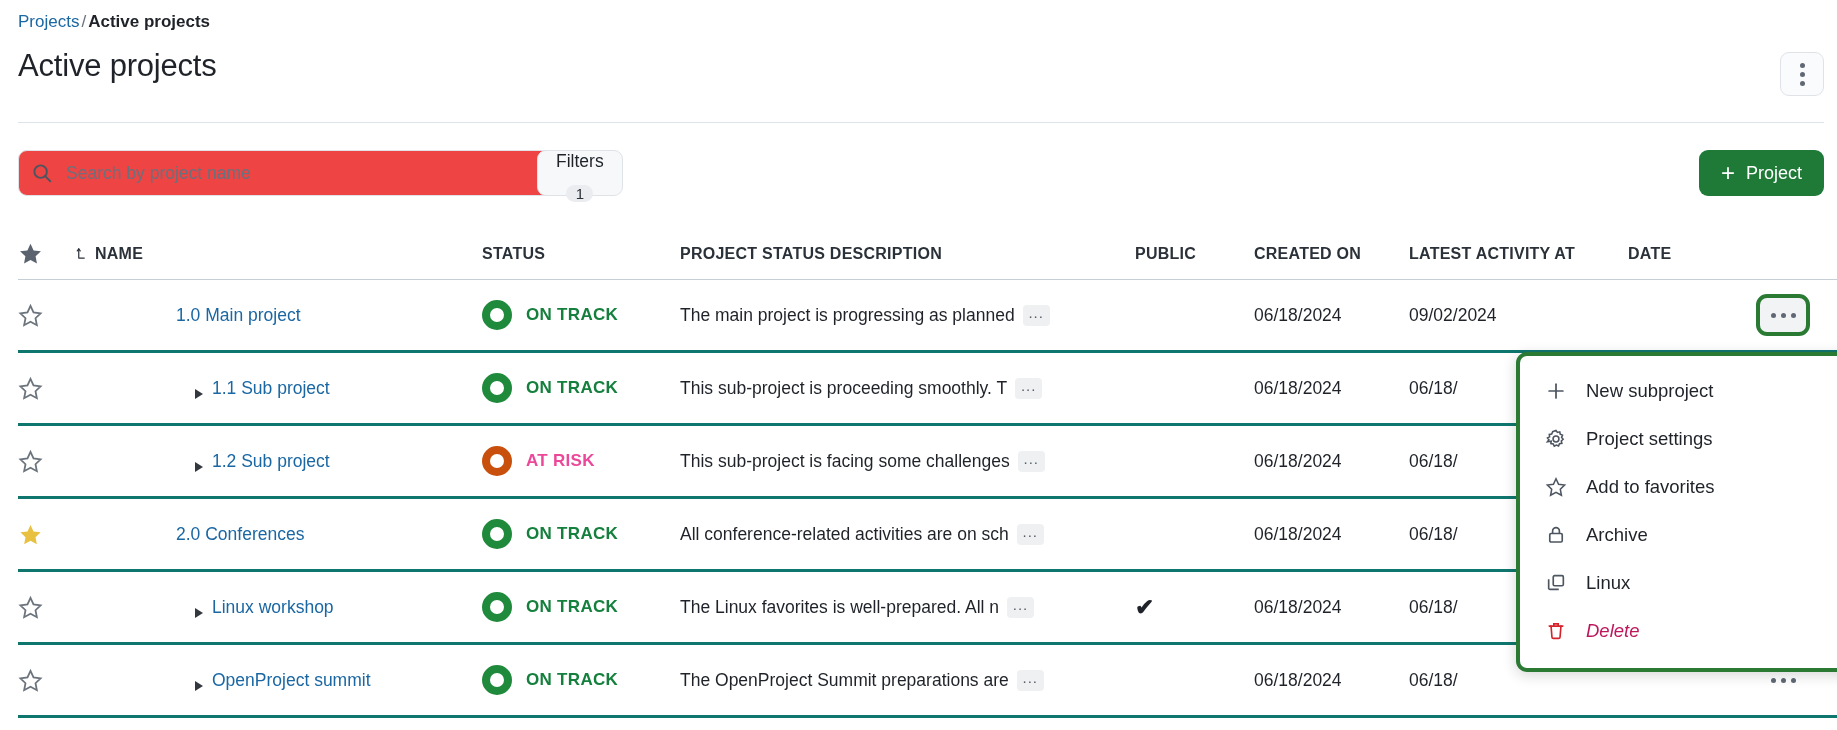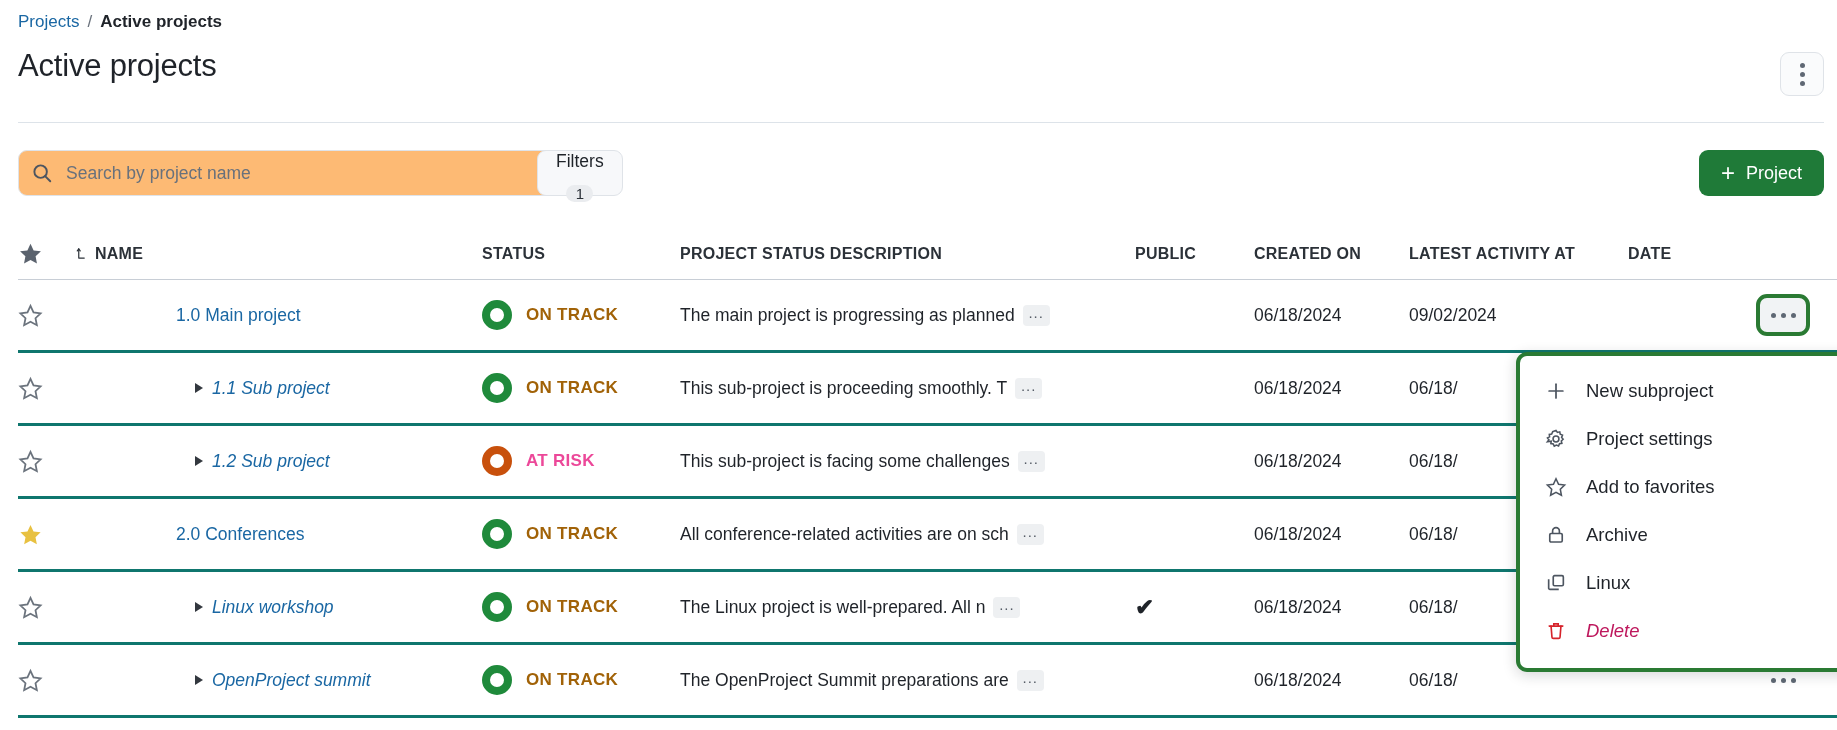--- a/index.html
+++ b/index.html
@@ -8,21 +8,21 @@
     width: 1837px; height: 730px;
     background: #ffffff;
     font-family: "Liberation Sans", sans-serif;
     overflow: hidden;
   }
   .page { position: relative; width: 1837px; height: 730px; background:#fff; }
 
   
   .breadcrumb {
     position: absolute; left: 18px; top: 12px;
-    font-size: 17px; color: #333; display: flex; align-items: center; gap: 8px;
+    font-size: 17px; color: #333; display: flex; align-items: center; gap: 2px;
   }
   .breadcrumb a { color: #1a67a3; text-decoration: none; }
   .breadcrumb .sep { color: #6b737d; }
   .breadcrumb .current { color: #1f2329; font-weight: 600; }
 
   
   .title {
     position: absolute; left: 18px; top: 48px;
     font-size: 31px; color: #1f2329; font-weight: 400; letter-spacing: -0.2px;
   }
@@ -33,21 +33,21 @@
     flex-direction: column; gap: 4px;
   }
   .more-square i { display:block; width:5px; height:5px; border-radius:50%; background:#5f6874; }
 
   .hr-top { position: absolute; left: 18px; right: 13px; top: 122px; height: 1px; background: #dde3e9; }
 
   
   .toolbar { position: absolute; left: 18px; right: 13px; top: 150px; height: 46px; }
   .search-box {
     position: absolute; left: 0; top: 0; width: 554px; height: 46px;
-    border: 1px solid #dfe3e8; border-radius: 9px; background: #fdba74;
+    border: 1px solid #dfe3e8; border-radius: 9px; background: #ef4444;
     display: flex; align-items: center; padding: 0 12px;
   }
   .search-box .s-ico { width: 22px; height: 22px; margin-right: 11px; flex: 0 0 auto; }
   .search-box input {
     border: 0; outline: 0; flex: 1 1 auto; font-size: 17.5px;
     font-family: "Liberation Sans", sans-serif; color: #1f2329; background: transparent;
   }
   .search-box input::placeholder { color: #69717c; }
   .clear-btn {
     width: 21px; height: 21px; border-radius: 50%; background: #4d5560;
@@ -91,29 +91,29 @@
   .c-name   { width: 406px; flex: 0 0 406px; display:flex; align-items:center; }
   .c-status { width: 198px; flex: 0 0 198px; display:flex; align-items:center; gap: 14px; }
   .c-desc   { width: 455px; flex: 0 0 455px; display:flex; align-items:center; overflow:hidden; }
   .c-public { width: 119px; flex: 0 0 119px; display:flex; align-items:center; }
   .c-created{ width: 155px; flex: 0 0 155px; }
   .c-latest { width: 219px; flex: 0 0 219px; }
   .c-date   { width: 100px; flex: 0 0 100px; }
   .c-act    { flex: 1 1 auto; display:flex; align-items:center; justify-content:flex-start; padding-left: 32px; }
 
   .name-link { color: #1a67a3; text-decoration: none; }
-  .indent { padding-left: 119px; display: flex; align-items: center; gap: 9px; font-style: italic; }
+  .indent { padding-left: 119px; display: flex; align-items: flex-end; gap: 9px; }
   .tri { width: 0; height: 0; border-left: 8px solid #33383f; border-top: 5.5px solid transparent; border-bottom: 5.5px solid transparent; }
 
   .status-ring {
     width: 30px; height: 30px; border-radius: 50%;
     border: 8.5px solid #1f8a3b; flex: 0 0 auto;
   }
   .status-ring.risk { border-color: #c8500c; }
-  .status-text { font-weight: 700; font-size: 17px; color: #a16207; letter-spacing: 0.3px; }
+  .status-text { font-weight: 700; font-size: 17px; color: #15803d; letter-spacing: 0.3px; }
   .status-text.risk { color: #ec4899; }
 
   .desc-text {
     white-space: nowrap; overflow: hidden; max-width: 390px;
     display: inline-block; vertical-align: middle;
   }
   .ellipsis-chip {
     display:inline-flex; align-items:center; justify-content:center;
     margin-left: 8px; background:#eef0f2; border-radius:4px;
     height: 21px; min-width: 27px; color:#555c66; font-size: 15px; line-height: 1;
@@ -361,21 +361,21 @@
             <span class="indent">
               <span class="tri"></span>
               <a class="name-link" href="#">Linux workshop</a>
             </span>
           </div>
           <div class="c-status">
             <span class="status-ring"></span>
             <span class="status-text">ON TRACK</span>
           </div>
           <div class="c-desc">
-            <span class="desc-text">The Linux project is well-prepared. All n</span>
+            <span class="desc-text">The Linux favorites is well-prepared. All n</span>
             <span class="ellipsis-chip">...</span>
           </div>
           <div class="c-public">
             <span style="font-size:23px;font-weight:700">✔</span>
           </div>
           <div class="c-created">06/18/2024</div>
           <div class="c-latest">06/18/</div>
           <div class="c-date"></div>
           <div class="c-act">
             <span class="row-kebab">

